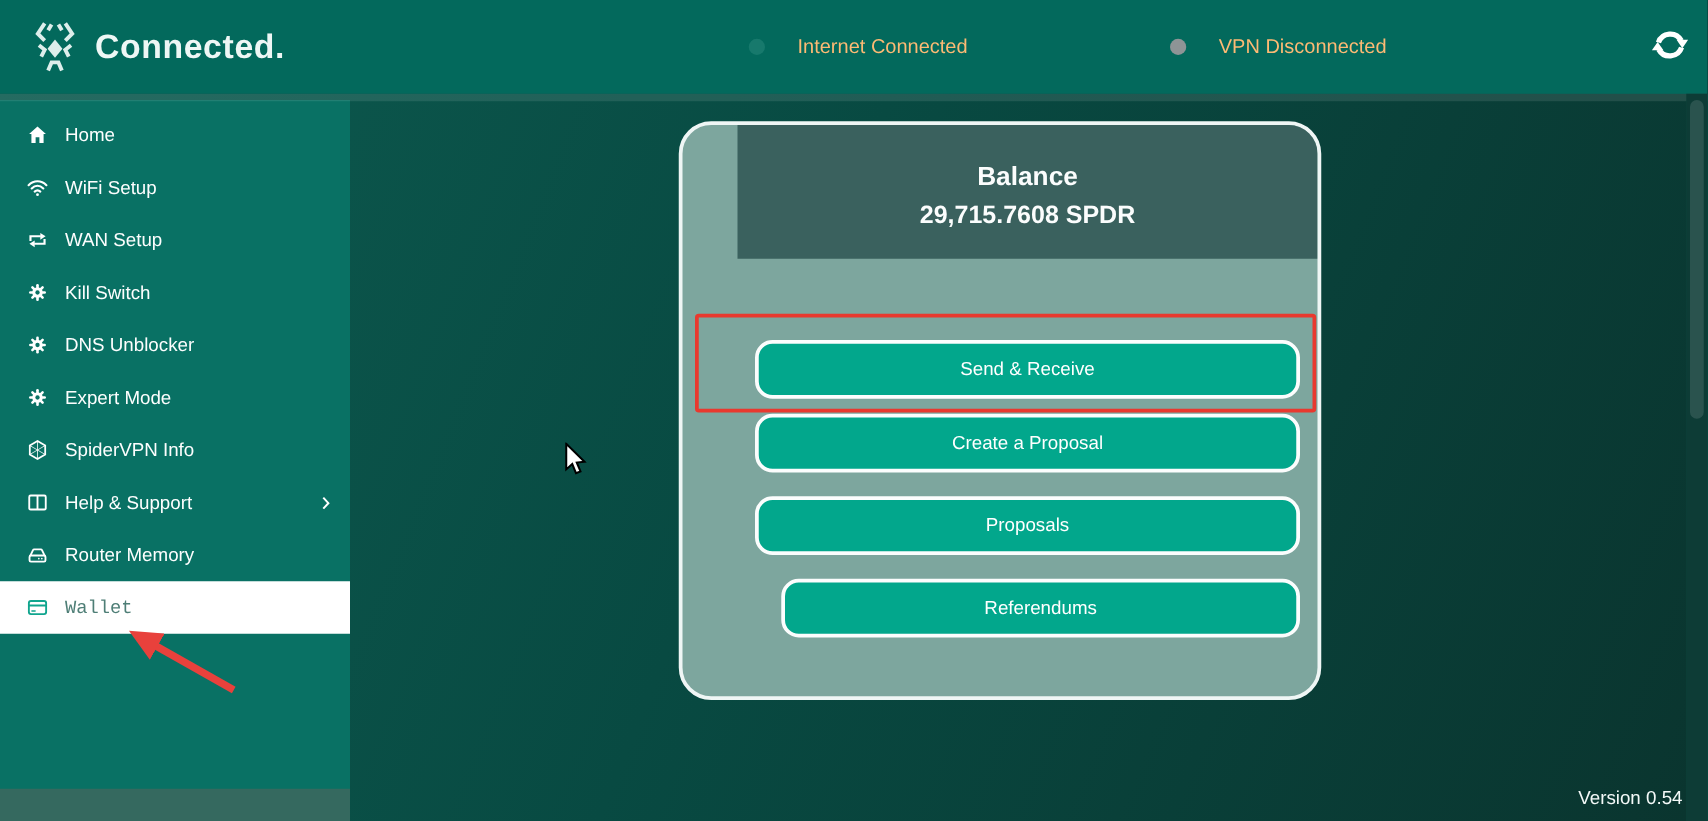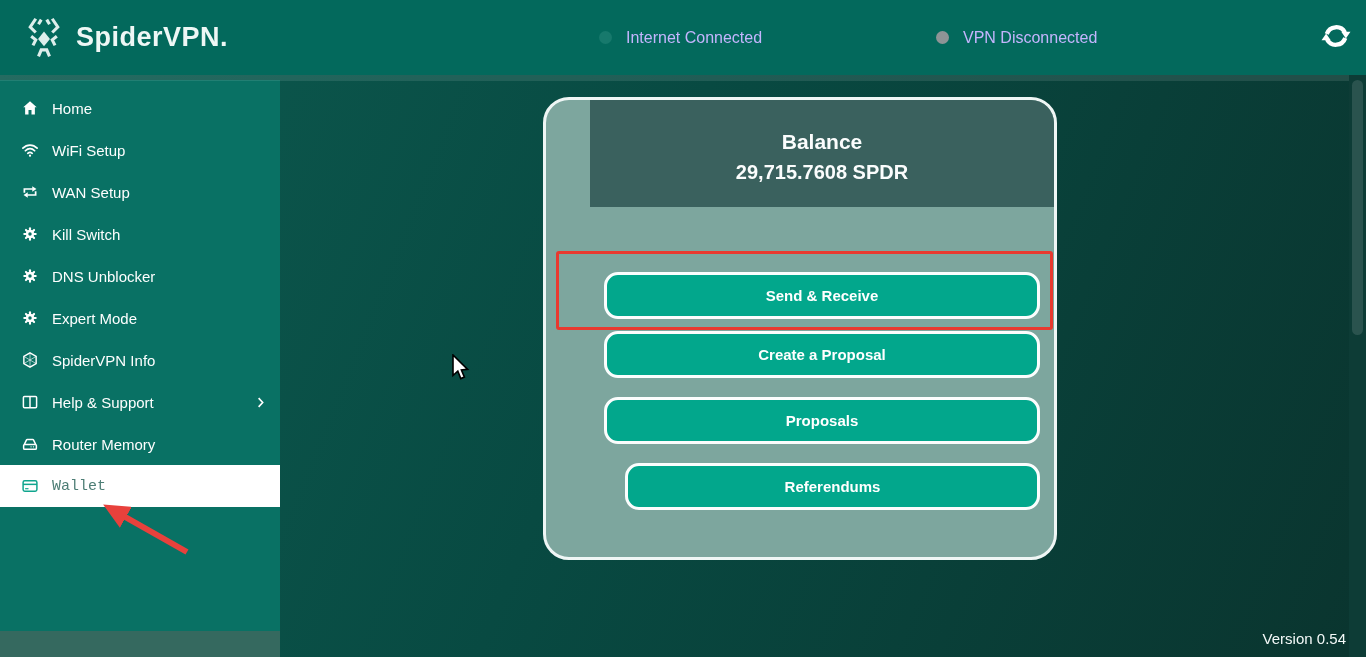--- a/index.html
+++ b/index.html
@@ -8,22 +8,22 @@
 
   
   .header {
     position:absolute; top:0; left:0; width:1366px; height:75px;
     background:#03695c; z-index:20; display:flex; align-items:center;
   }
   .header-strip { position:absolute; top:75px; left:0; width:1366px; height:6px;
     background:rgba(255,255,255,0.10); z-index:21; }
   .brand { display:flex; align-items:center; gap:10px; margin-left:22px; }
   .brand-text { color:#eef7f5; font-size:27px; font-weight:bold; letter-spacing:.5px; }
-  .status { position:absolute; top:0; height:75px; display:flex; align-items:center; gap:14px;
-    color:#c4b5fd; font-size:16px; }
+  .status { position:absolute; top:0; height:75px; display:flex; align-items:center; gap:26px;
+    color:#fdba74; font-size:16px; }
   .status.internet { left:599px; }
   .status.vpn { left:936px; }
   .dot { width:13px; height:13px; border-radius:50%; display:inline-block; }
   .dot.internet-dot { background:#17796c; }
   .dot.vpn-dot { background:#8e9496; }
   .refresh-btn { position:absolute; right:12px; top:19px; width:36px; height:36px;
     background:transparent; border:none; cursor:pointer; }
 
   
   .sidebar { position:absolute; top:80px; left:0; width:280px; height:577px;
@@ -44,21 +44,21 @@
     background:linear-gradient(112deg,#0d5b50 0%,#084a42 45%,#0a352f 100%); }
   .card { position:absolute; left:543px; top:22px; width:514px; height:463px;
     border:3px solid #eff6f5; border-radius:26px; overflow:hidden; background:#7da69e;padding-left:44px; }
   .card-head { height:107px; background:#3a615e; text-align:center; color:#fbfdfd;
     padding-top:30px; }
   .card-title { font-size:21px; font-weight:bold; margin-bottom:7px; }
   .card-balance { font-size:20px; font-weight:bold; }
   .card-body { position:relative; height:350px; }
   .wbtn { position:absolute; left:14px; right:14px; height:47px;
     background:#02a78c; border:3px solid #fbfdfd; border-radius:14px;
-    color:#ffffff; font-size:15px; font-weight:bold; font-family:inherit; cursor:pointer; }
+    color:#ffffff; font-size:15px; font-weight:normal; font-family:inherit; cursor:pointer; }
   .wbtn.b0 { top:65px; } .wbtn.b1 { top:124px; } .wbtn.b2 { top:190px; } .wbtn.b3 { top:256px;margin-left:21px; }
   .version { position:absolute; right:3px; bottom:10px; color:#f4f9f8; font-size:15px; }
 
   
   .scrollbar { position:absolute; top:75px; right:0; width:17px; bottom:0; background:#0d3c36; z-index:30; }
   .scroll-thumb { position:absolute; top:5px; left:3px; width:11px; height:255px;
     background:rgba(255,255,255,0.12); border-radius:6px; }
 
   
   .red-rect { position:absolute; left:556px; top:251px; width:497px; height:79px;
@@ -78,21 +78,21 @@
         <path d="M15 3 L9 12 L15 18"></path>
         <path d="M33 3 L39 12 L33 18"></path>
         <path d="M21 4 L18 9"></path>
         <path d="M27 4 L30 9"></path>
         <path d="M10 22 L15 26 L12 32"></path>
         <path d="M38 22 L33 26 L36 32"></path>
         <path d="M18 44 L21 37 L27 37 L30 44"></path>
       </g>
       <path d="M24 17 L30.5 25 L24 33 L17.5 25 Z" fill="#ddeeeb"></path>
     </svg>
-    <span class="brand-text">SpiderVPN.</span>
+    <span class="brand-text">Connected.</span>
   </div>
 
   <div class="status internet">
     <span class="dot internet-dot"></span>
     <span>Internet Connected</span>
   </div>
 
   <div class="status vpn">
     <span class="dot vpn-dot"></span>
     <span>VPN Disconnected</span>

